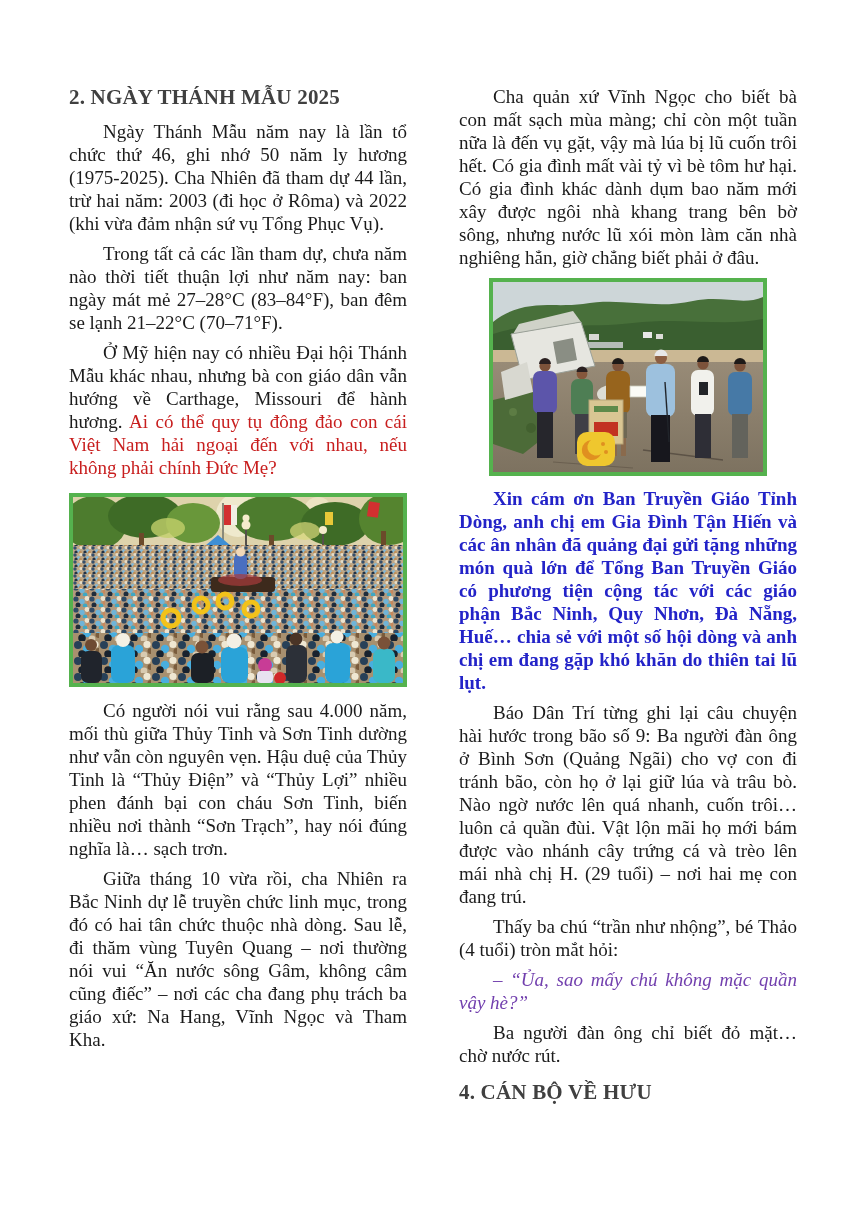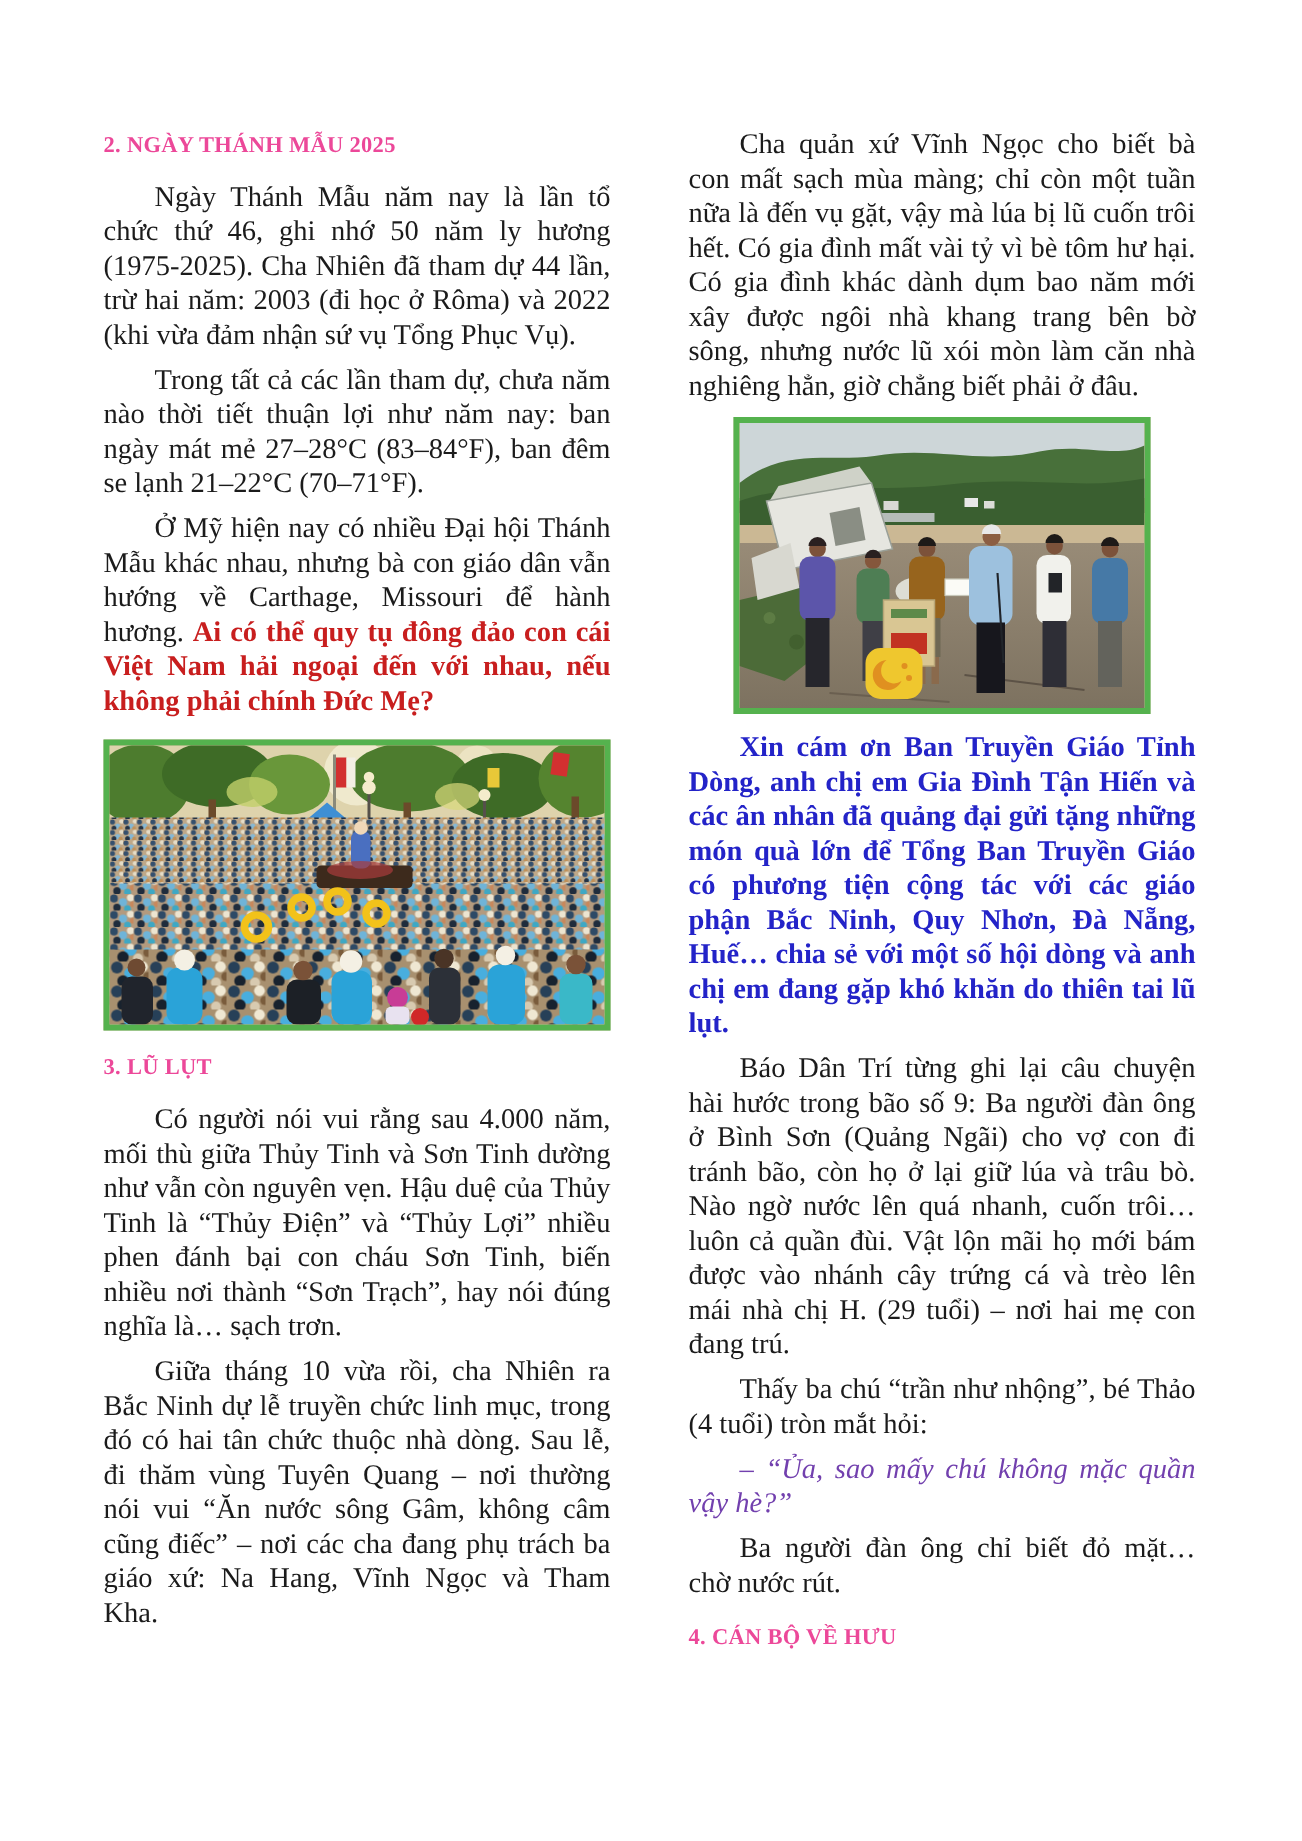--- a/index.html
+++ b/index.html
@@ -27,31 +27,31 @@
   .col {
     width: 338px;
     flex: 0 0 338px;
   }
   p {
     margin: 0 0 7px 0;
     text-align: justify;
     text-indent: 34px;
   }
   h2 {
-    font-size: 15px;
+    font-size: 21px;
     line-height: 25px;
     font-weight: bold;
-    color: #ec4899;
+    color: #404040;
     margin: 13px 0 10px 0;
     letter-spacing: 0.2px;
   }
   h2.first {
     margin-top: 0;
   }
-  .red    { color: #c81e1e; font-weight: bold; }
+  .red    { color: #c81e1e; }
   .blue   { color: #2323c8; font-weight: bold; }
   .purple { color: #7240ae; font-style: italic; }
   .photo-frame {
     border: 4px solid #55b24e;
     background: #cbb894;
     box-sizing: content-box;
   }
   .photo-frame svg { display: block; }
   .photo-crowd {
     width: 330px;
@@ -170,21 +170,20 @@
           <rect x="252" y="146" width="25" height="40" rx="8" fill="#2aa3d8"></rect>
           <circle cx="264" cy="140" r="6.5" fill="#f4f0e4"></circle>
           <circle cx="192" cy="168" r="7" fill="#c83c96"></circle>
           <rect x="184" y="174" width="16" height="12" rx="4" fill="#e8e2f0"></rect>
           <circle cx="207" cy="181" r="6" fill="#d02828"></circle>
           <rect x="300" y="152" width="22" height="34" rx="7" fill="#3ab8c8"></rect>
           <circle cx="311" cy="146" r="6.5" fill="#7a5238"></circle>
         </svg>
       </div>
 
-      <h2>3. LŨ LỤT</h2>
 
       <p>Có người nói vui rằng sau 4.000 năm, mối thù giữa Thủy Tinh và Sơn Tinh dường như vẫn còn nguyên vẹn. Hậu duệ của Thủy Tinh là “Thủy Điện” và “Thủy Lợi” nhiều phen đánh bại con cháu Sơn Tinh, biến nhiều nơi thành “Sơn Trạch”, hay nói đúng nghĩa là… sạch trơn.</p>
 
       <p>Giữa tháng 10 vừa rồi, cha Nhiên ra Bắc Ninh dự lễ truyền chức linh mục, trong đó có hai tân chức thuộc nhà dòng. Sau lễ, đi thăm vùng Tuyên Quang – nơi thường nói vui “Ăn nước sông Gâm, không câm cũng điếc” – nơi các cha đang phụ trách ba giáo xứ: Na Hang, Vĩnh Ngọc và Tham Kha.</p>
 
     </div>
 
     <div class="col">
 
       <p style="margin-top:0">Cha quản xứ Vĩnh Ngọc cho biết bà con mất sạch mùa màng; chỉ còn một tuần nữa là đến vụ gặt, vậy mà lúa bị lũ cuốn trôi hết. Có gia đình mất vài tỷ vì bè tôm hư hại. Có gia đình khác dành dụm bao năm mới xây được ngôi nhà khang trang bên bờ sông, nhưng nước lũ xói mòn làm căn nhà nghiêng hẳn, giờ chẳng biết phải ở đâu.</p>

